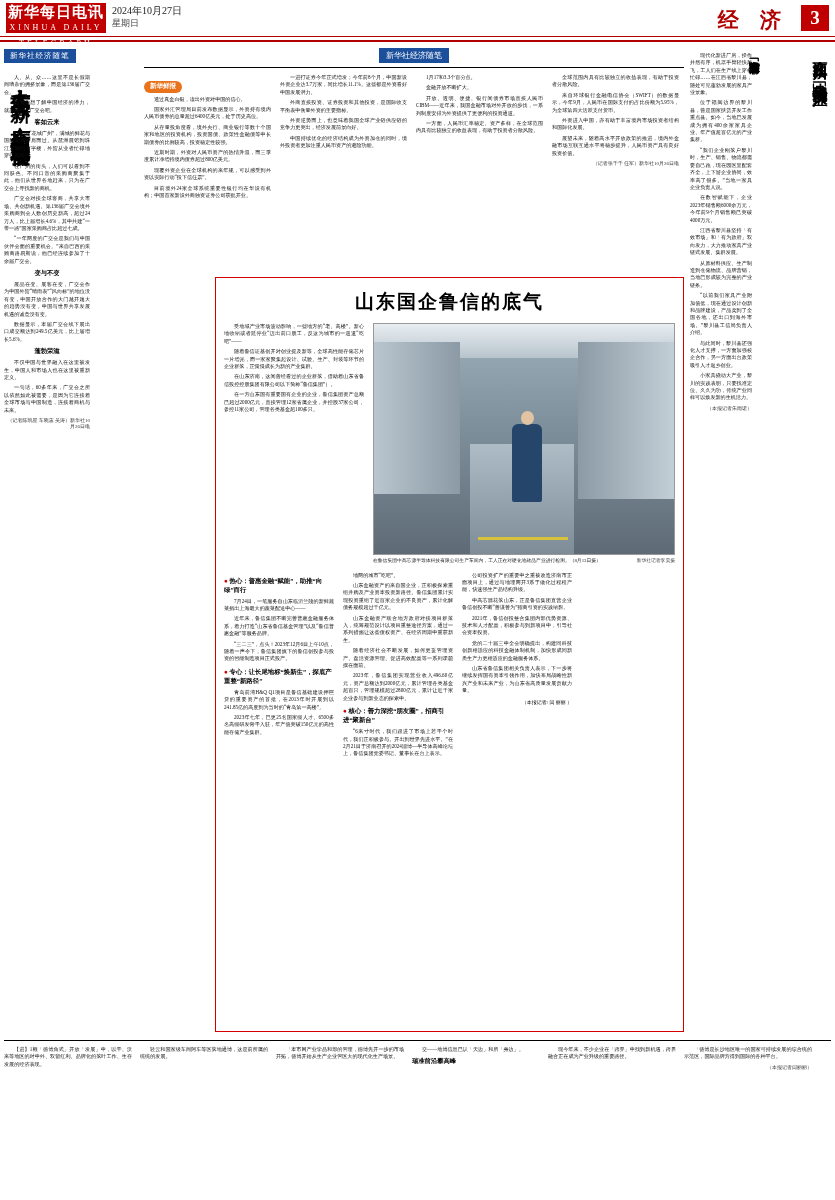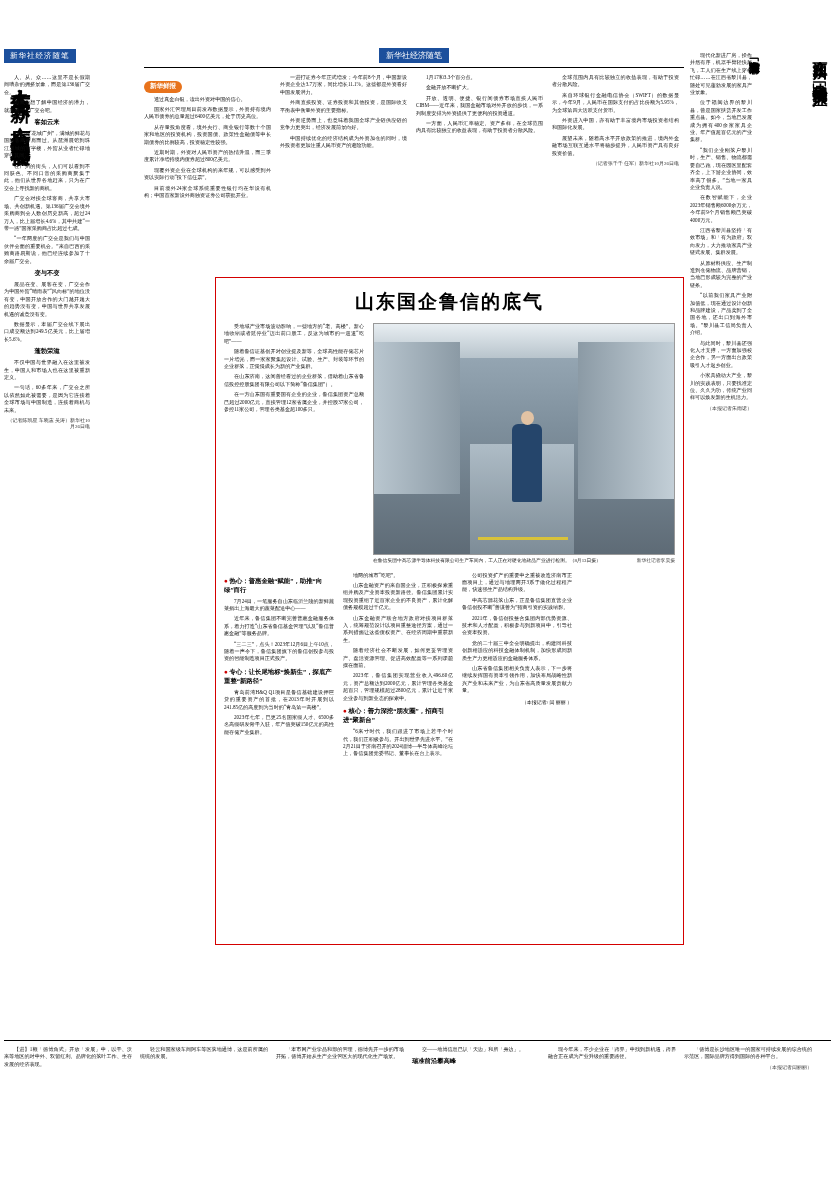--- a/index.html
+++ b/index.html
@@ -75,21 +75,21 @@
   .tz-cols{display:flex;gap:9px;}
   .tz-cols .col{width:127px;}
   .badge-orange{
     display:inline-block;background:#e8731c;color:#fff;font-size:6.5px;border-radius:7px;
     padding:1.5px 6px;margin-bottom:3px;font-weight:bold;
   }
   .byline{font-size:5px;text-align:right;color:#333;margin-top:3px;}
 
   
   .redbox{
-    position:absolute;left:215px;top:277px;width:469px;height:668px;
+    position:absolute;left:215px;top:277px;width:469px;height:755px;
     border:1.5px solid #d40000;box-sizing:border-box;padding:7px 8px;
   }
   .rb-title{
     font-size:19px;font-weight:bold;text-align:center;letter-spacing:2px;
     margin:4px 0 8px 0;
   }
   .rb-top{display:flex;gap:9px;}
   .rb-left{width:140px;}
   .rb-photo{
     width:300px;height:230px;background:linear-gradient(180deg,#9fb0bd 0%, #7e8f9c 45%, #5e6b76 100%);
@@ -129,20 +129,33 @@
   .bottom{position:absolute;left:4px;top:1040px;width:827px;height:158px;}
   .bt-rule{height:1px;background:#000;margin-bottom:5px;}
   .bt-cols{display:flex;gap:8px;}
   .bt-cols .col{width:128px;}
 </style>
 </head>
 <body>
 
 <div class="page">
 
+  <div class="masthead">
+    <div class="logo">
+      <span>新华每日电讯</span>
+      <small>XINHUA DAILY TELEGRAPH</small>
+    </div>
+    <div class="date-box">
+      <div>2024年10月27日</div>
+      <div>星期日</div>
+    </div>
+    <div class="section-title">经 济</div>
+    <div class="page-num">3</div>
+    <div class="hr-thin"></div>
+  </div>
 
   <div class="left-col">
     <div class="tag-blue">新华社经济随笔</div>
     <div class="bigvert">六十多年历久弥新，广交会为何依然如此被需要</div>
 
     <div style="position:absolute;left:0;top:30px;width:86px;">
       <div class="ctext">
         <p>人、从、众……这里不是长假期间嘈杂的拥挤景象，而是第136届广交会。</p>
         <p>如果你想了解中国经济的潜力，就来看一次广交会吧。</p>
       </div>

